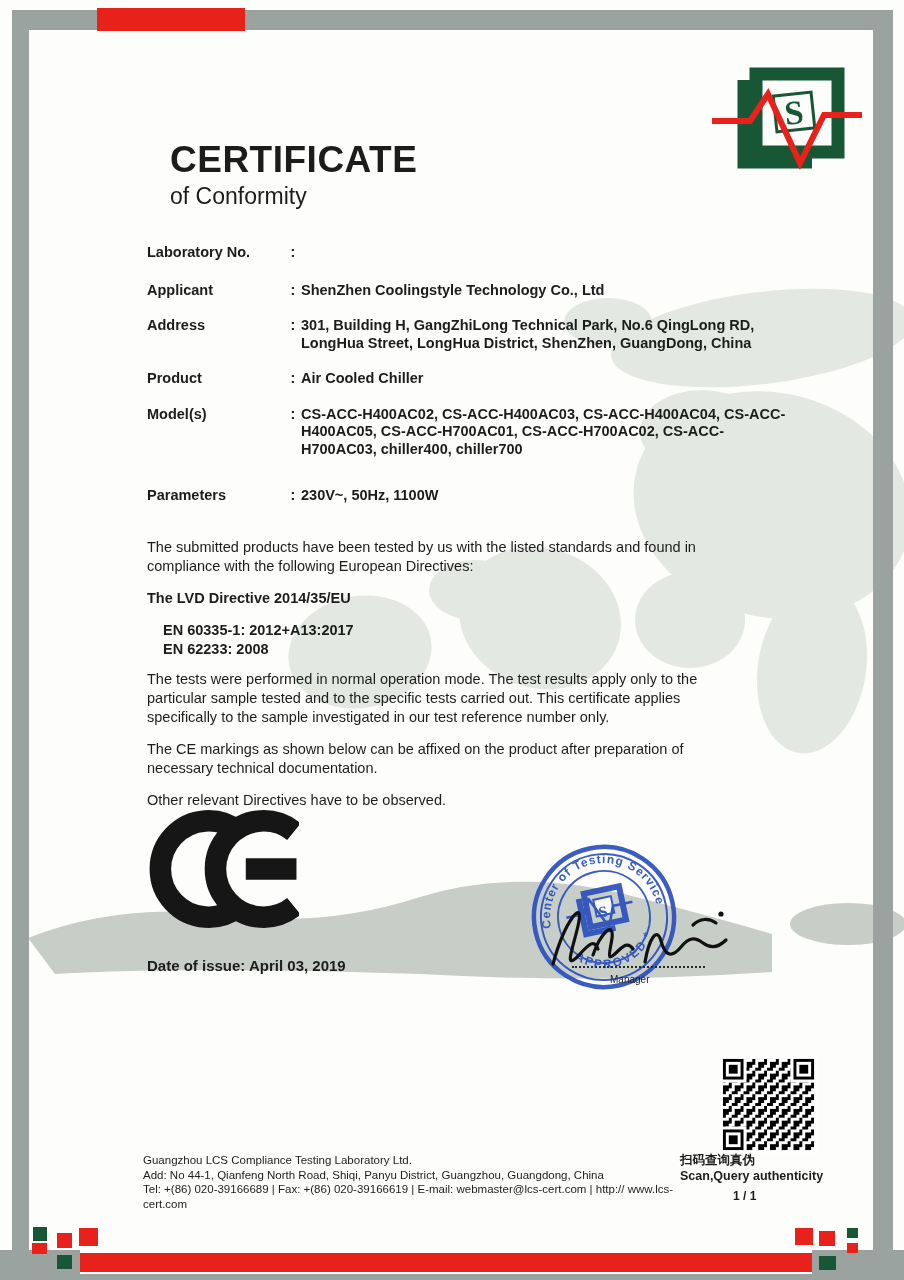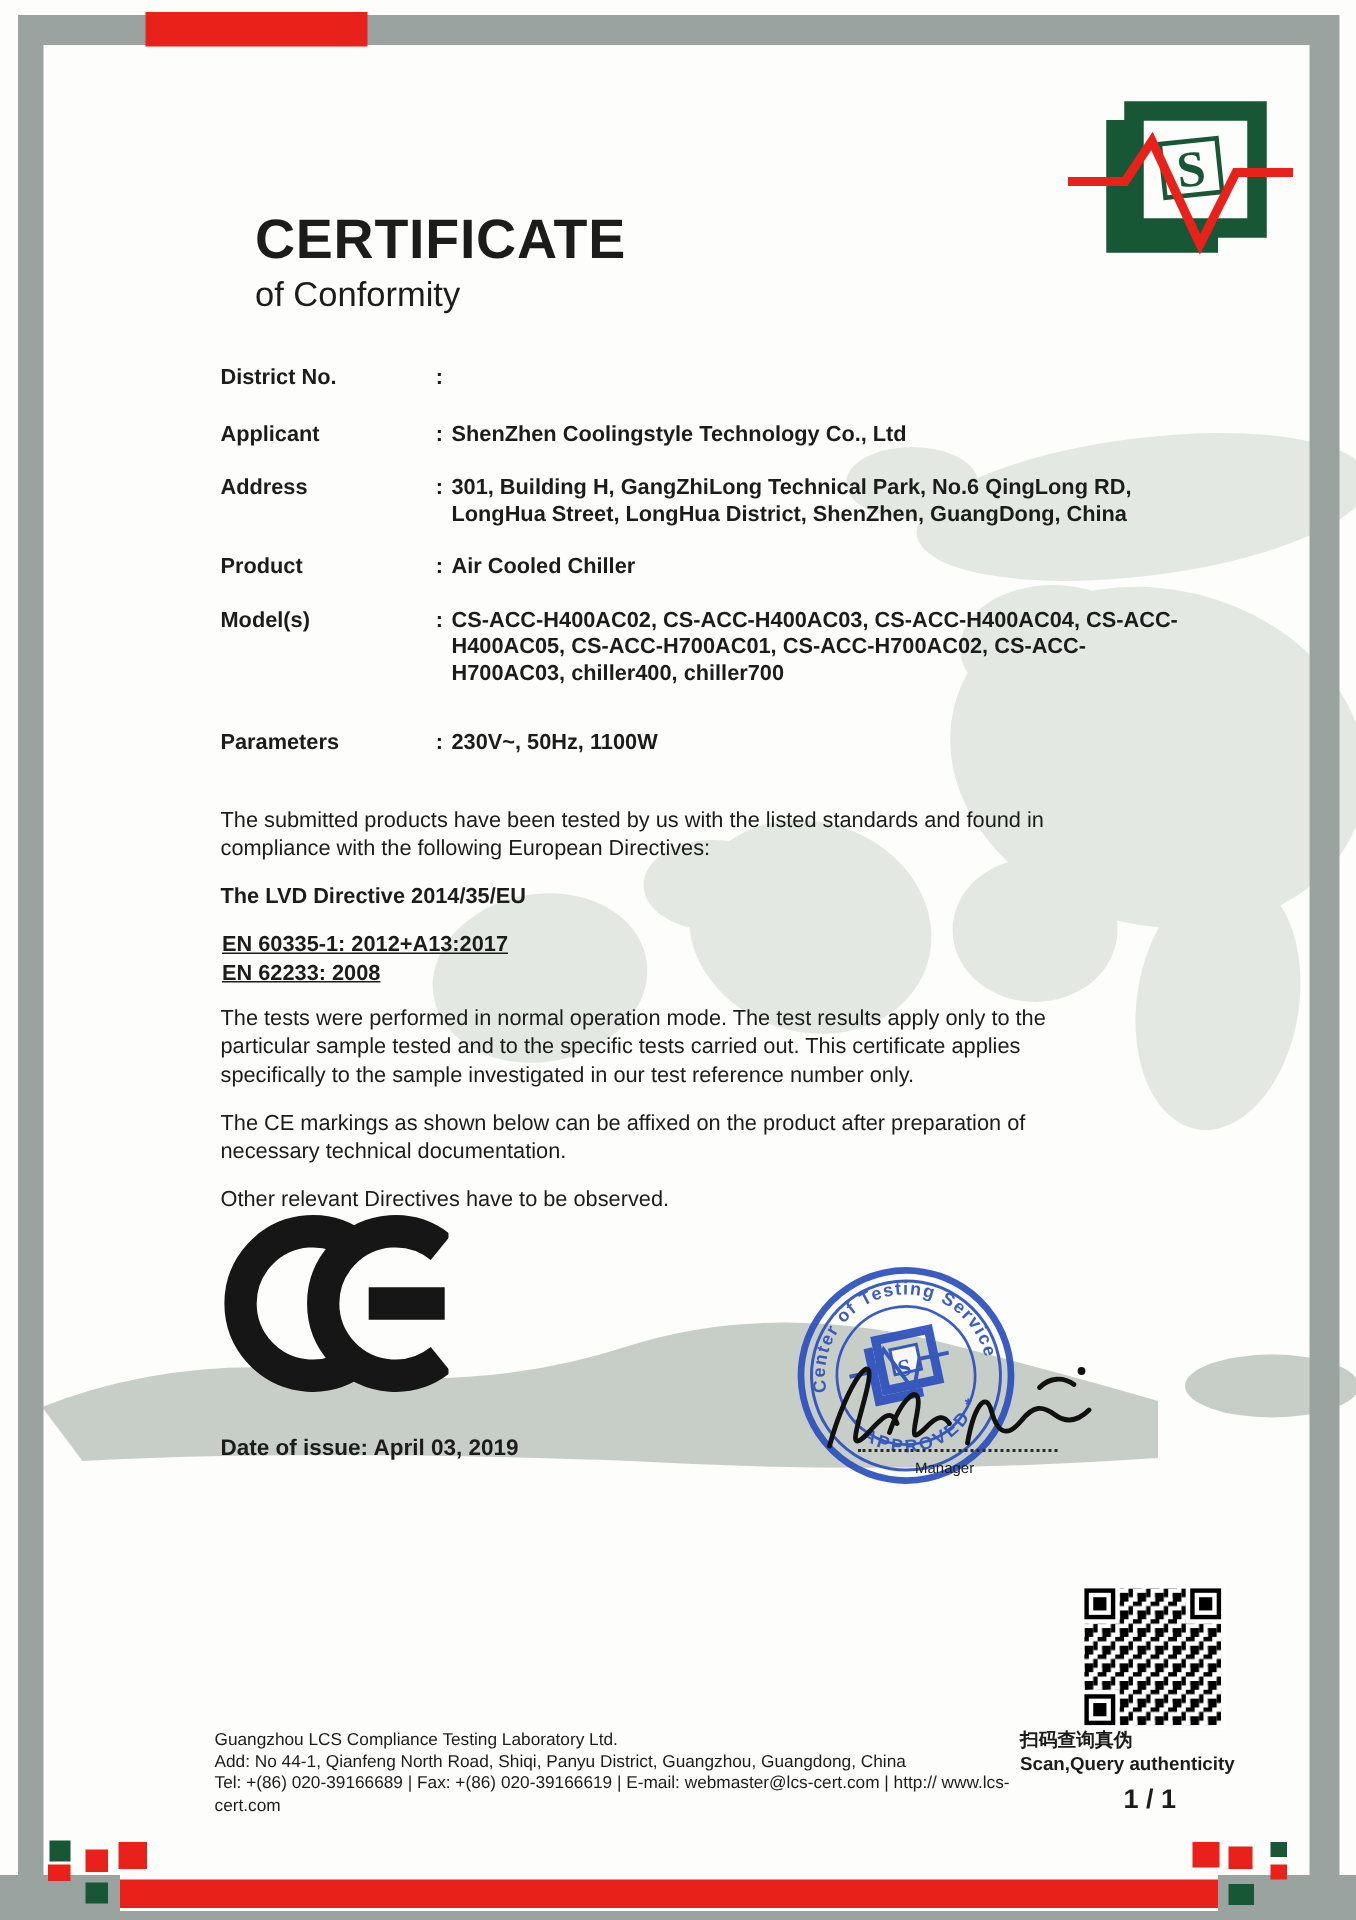--- a/index.html
+++ b/index.html
@@ -30,35 +30,35 @@
   .frow { display:grid; grid-template-columns:138px 16px 1fr; font-size:14.5px; font-weight:bold; line-height:17.5px; }
   .frow .lab { }
   .frow .col { text-align:center; }
   .mb-a { margin-bottom:20px; }
   .mb-b { margin-bottom:18px; }
   .mb-c { margin-bottom:29px; }
   
   .bodytext { position:absolute; left:147px; top:538px; width:594px; z-index:2; font-size:14.5px; line-height:19px; }
   .bodytext p { margin:0 0 13px 0; }
   .bold { font-weight:bold; }
-  .standards { margin:0 0 11px 1px; font-weight:bold;text-decoration:underline; }
+  .standards { margin:0 0 11px 16px; font-weight:bold; }
   
   .ce-mark { position:absolute; left:147px; top:810px; z-index:2; }
   .date-line { position:absolute; left:147px; top:957px; z-index:2; font-size:15px; font-weight:bold; }
   .stamp { position:absolute; left:527px; top:840px; z-index:2; transform:rotate(-12deg); opacity:0.92; }
   .signature { position:absolute; left:543px; top:892px; z-index:3; }
   .sig-line { position:absolute; left:572px; top:966px; width:133px; border-bottom:2px dotted #2a2a2a; z-index:3; }
   .manager { position:absolute; left:610px; top:974px; z-index:3; font-size:10px; }
   
   .footer-left { position:absolute; left:143px; top:1153px; width:560px; z-index:2; font-size:11.5px; line-height:14.5px; }
   .qr { position:absolute; left:719px; top:1056px; z-index:2; }
   .qr-captions { position:absolute; left:680px; top:1153px; width:180px; z-index:2; text-align:left; }
   .qr-cn { font-size:12.5px; font-weight:bold; line-height:15px; }
   .qr-en { font-size:12.5px; font-weight:bold; line-height:16px; }
-  .page-num { position:absolute; left:708px; top:1189px; width:76px; z-index:2; text-align:right; font-size:18px; font-weight:bold; }
+  .page-num { position:absolute; left:733px; top:1189px; width:76px; z-index:2; text-align:left; font-size:12px; font-weight:bold; }
 </style>
 </head>
 <body>
 
 <div class="page">
 
   <svg class="map-svg" width="904" height="1280" viewBox="0 0 904 1280">
     <g fill="#e3e9e2">
       <ellipse cx="762" cy="338" rx="152" ry="46" transform="rotate(-7 762 338)"></ellipse>
       <ellipse cx="608" cy="322" rx="44" ry="24"></ellipse>
@@ -106,21 +106,21 @@
     <polyline points="0,55 38,55 56,28 88,97 112,49 150,49" fill="none" stroke="#e8221b" stroke-width="6"></polyline>
   </svg>
 
   <div class="title-block">
     <div class="title-main">CERTIFICATE</div>
     <div class="title-sub">of Conformity</div>
   </div>
 
   <div class="fields">
     <div class="frow mb-a">
-      <span class="lab">District No.</span>
+      <span class="lab">Laboratory No.</span>
       <span class="col">:</span>
     </div>
     <div class="frow mb-b">
       <span class="lab">Applicant</span>
       <span class="col">:</span>
       <span class="val">ShenZhen Coolingstyle Technology Co., Ltd</span>
     </div>
     <div class="frow mb-b">
       <span class="lab">Address</span>
       <span class="col">:</span>

